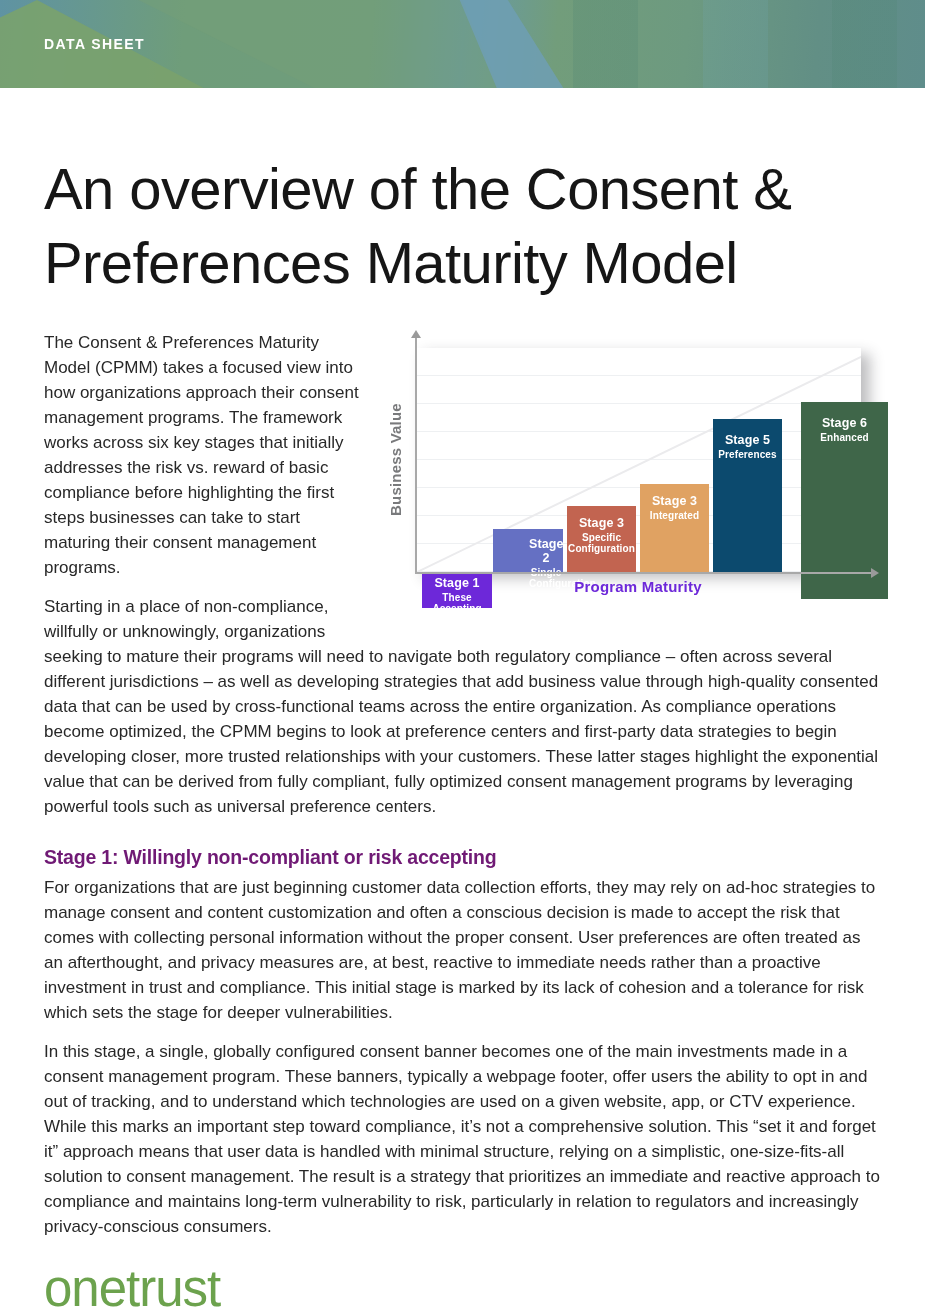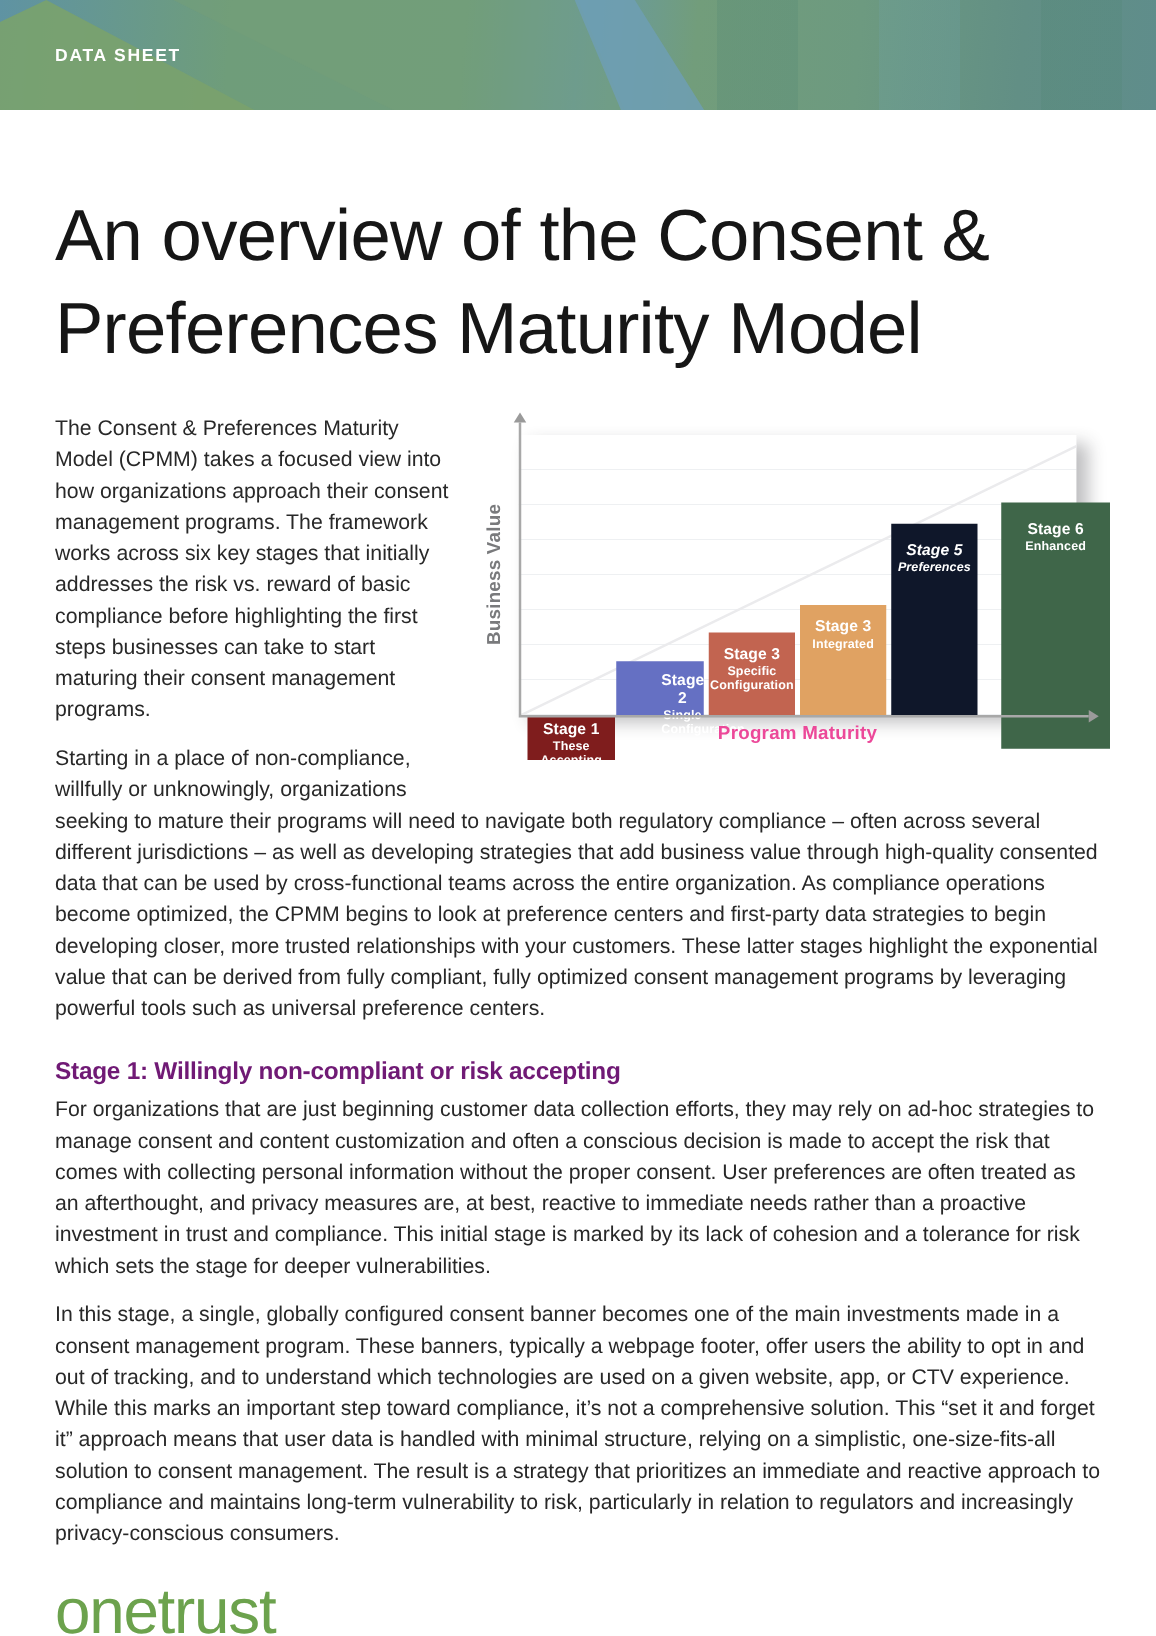--- a/index.html
+++ b/index.html
@@ -42,21 +42,21 @@
   .arrow-up{position:absolute;left:22px;top:-2px;width:0;height:0;
     border-left:5px solid transparent;border-right:5px solid transparent;border-bottom:8px solid #9a9a9a;}
   .arrow-right{position:absolute;left:482px;top:236px;width:0;height:0;
     border-top:5px solid transparent;border-bottom:5px solid transparent;border-left:8px solid #9a9a9a;}
   .bv-label{
     position:absolute;left:-2px;top:16px;height:224px;width:18px;
     writing-mode:vertical-rl;transform:rotate(180deg);text-align:center;
     color:#797a7c;font-size:15px;font-weight:600;letter-spacing:.2px;
   }
   .pm-label{position:absolute;left:26px;top:246px;width:446px;text-align:center;
-    color:#ec4899;font-size:15px;font-weight:700;letter-spacing:.2px;}
+    color:#6d28d9;font-size:15px;font-weight:700;letter-spacing:.2px;}
   .bar{position:absolute;text-align:center;color:#ffffff;box-sizing:border-box;}
   .bar .bt{font-size:12.5px;font-weight:700;letter-spacing:.1px;}
   .bar .bs{font-size:10px;font-weight:600;margin-top:2px;letter-spacing:.1px;}
   .bar.s1{left:7px;top:224px;width:70px;height:36px;padding-top:4px;}
   .bar.s2{left:78px;top:181px;width:70px;height:43px;padding-top:8px;padding-left:36px;}
   .bar.s3{left:152px;top:158px;width:69px;height:66px;padding-top:10px;}
   .bar.s4{left:225px;top:136px;width:69px;height:88px;padding-top:10px;}
   .bar.s5{left:298px;top:71px;width:69px;height:153px;padding-top:14px;}
   .bar.s6{left:386px;top:27px;width:87px;height:197px;padding-top:14px;margin-top:27px;}
   
@@ -81,37 +81,37 @@
 Preferences Maturity Model</h1>
 
     <div class="intro">
 
       <aside class="chart-float">
         <div class="panel"></div>
         <svg class="trendline" viewBox="0 0 446 224">
           <line x1="-2" y1="226" x2="448" y2="8" stroke="#ebebed" stroke-width="2"></line>
         </svg>
         <div class="plot">
-          <div class="bar s1" style="background: #7f1d1d;">
+          <div class="bar s1" style="background: #6d28d9;">
             <div class="bt">Stage 1</div>
             <div class="bs">These Accepting</div>
           </div>
           <div class="bar s2" style="background: rgb(101, 112, 195);">
             <div class="bt">Stage 2</div>
             <div class="bs">Single Configuration</div>
           </div>
           <div class="bar s3" style="background: rgb(194, 100, 80);">
             <div class="bt">Stage 3</div>
             <div class="bs">Specific Configuration</div>
           </div>
           <div class="bar s4" style="background: rgb(224, 162, 98);">
             <div class="bt">Stage 3</div>
             <div class="bs">Integrated</div>
           </div>
-          <div class="bar s5" style="background: #0f172a; font-style: italic;">
+          <div class="bar s5" style="background: #0c4a6e;">
             <div class="bt">Stage 5</div>
             <div class="bs">Preferences</div>
           </div>
           <div class="bar s6" style="background: rgb(63, 102, 73);">
             <div class="bt">Stage 6</div>
             <div class="bs">Enhanced</div>
           </div>
         </div>
         <div class="axis-y"></div>
         <div class="arrow-up"></div>

